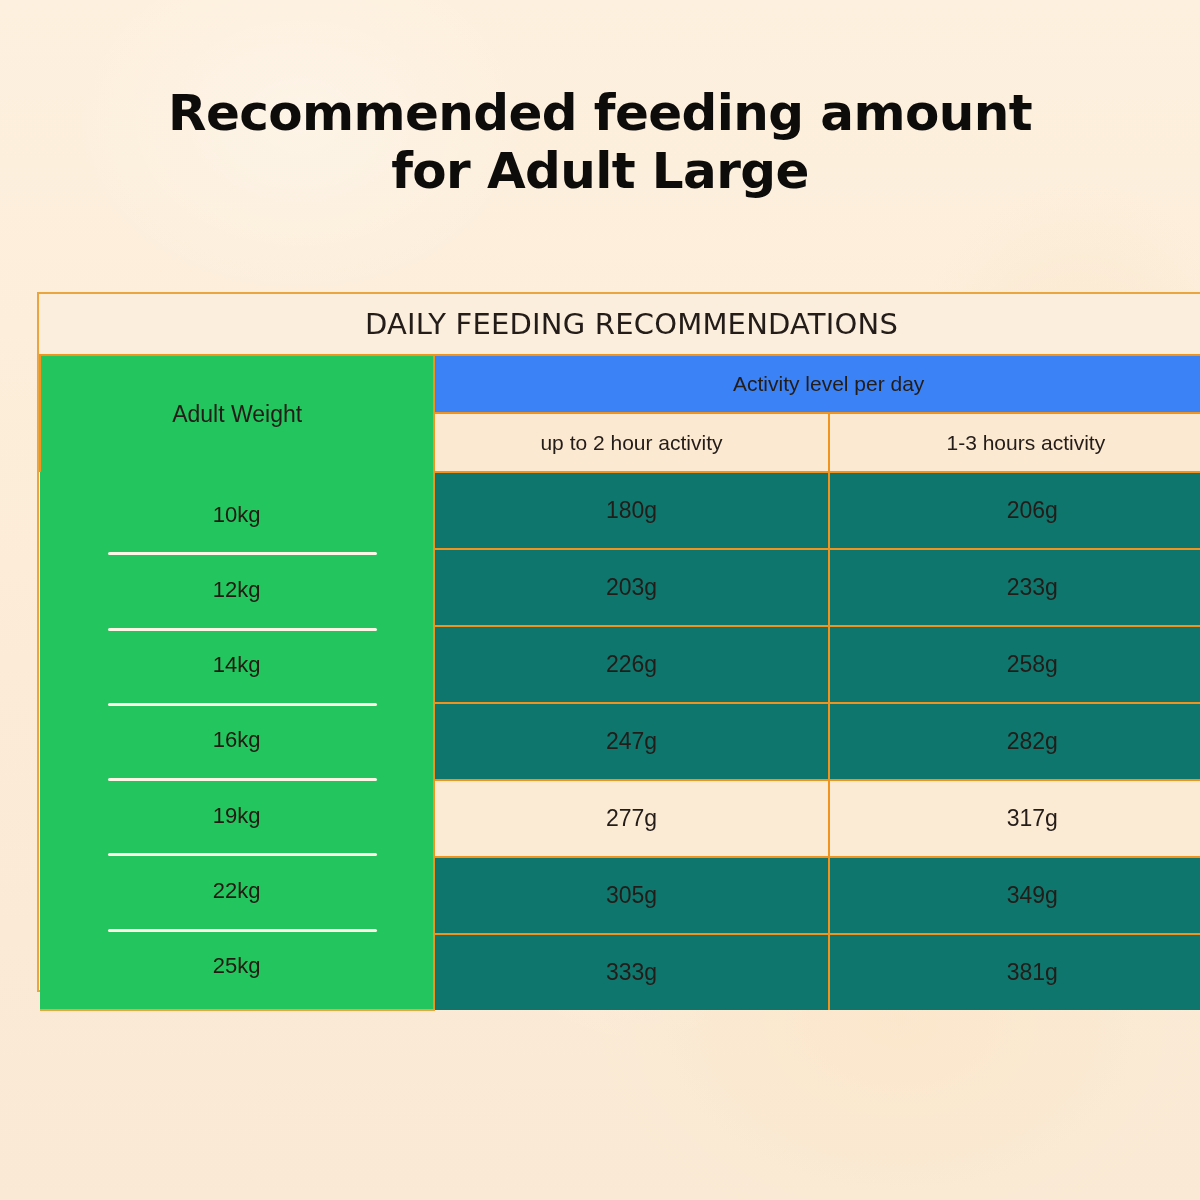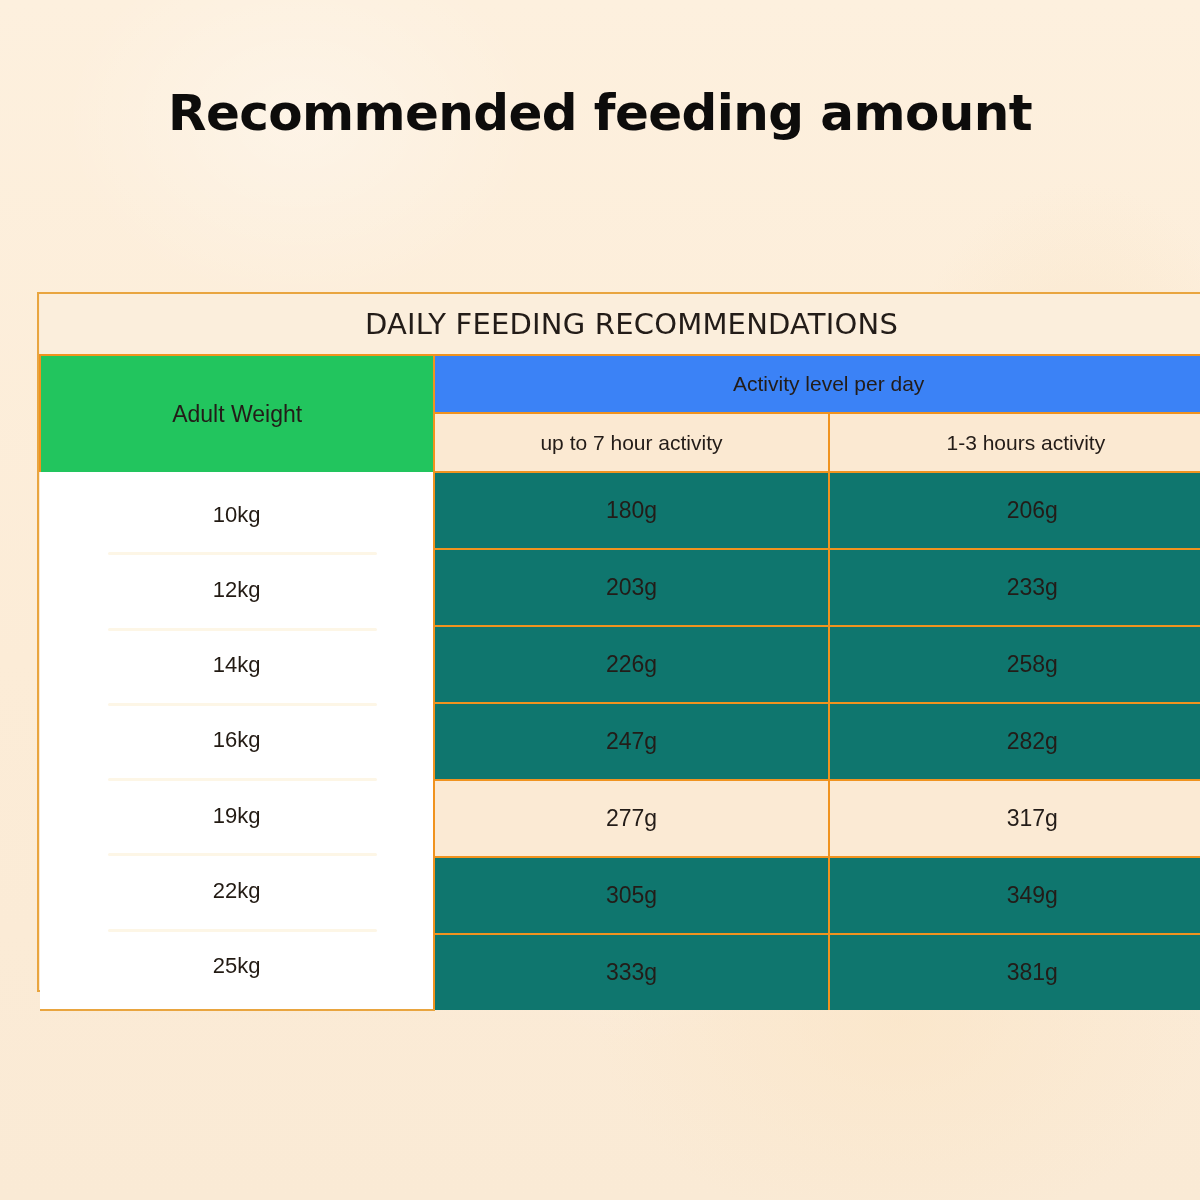--- a/index.html
+++ b/index.html
@@ -109,21 +109,21 @@
     font-size: 21px;
   }
   .hdr-sub {
     height: 57px;
     background: #fbe9d2;
     font-size: 21px;
   }
 
   
   .weight-stack {
-    background: #ffffff;
+    background: #22c55e;
     padding: 0;
     vertical-align: top;
     border-top: 0 !important;
     border-bottom: 2px solid #e9a53f !important;
     border-left: 0 !important;
   }
   .weight-inner {
     display: flex;
     flex-direction: column;
     height: 527px;
@@ -160,36 +160,37 @@
   .cell.c-last { border-right: 0 !important; padding-left: 12px; }
 </style>
 </head>
 <body>
 
 <div class="page">
   <div class="bg-texture"></div>
 
   <div class="headline">
     <span>Recommended feeding amount</span>
+    <span class="l2">for Adult Large</span>
   </div>
 
   <div class="table-wrap">
     <table class="tbl">
       <tbody>
         <tr>
           <td class="banner" colspan="3">DAILY FEEDING RECOMMENDATIONS</td>
         </tr>
 
         <tr>
           <td class="col-weight hdr-weight" rowspan="2">Adult Weight</td>
           <td class="hdr-activity" colspan="2">Activity level per day</td>
         </tr>
 
         <tr>
-          <td class="col-a hdr-sub">up to 7 hour activity</td>
+          <td class="col-a hdr-sub">up to 2 hour activity</td>
           <td class="col-b hdr-sub c-last">1-3 hours activity</td>
         </tr>
 
         <tr>
           <td class="weight-stack" rowspan="7">
             <div class="weight-inner">
               <div class="weight-item">10kg</div>
               <div class="weight-item">12kg</div>
               <div class="weight-item">14kg</div>
               <div class="weight-item">16kg</div>

